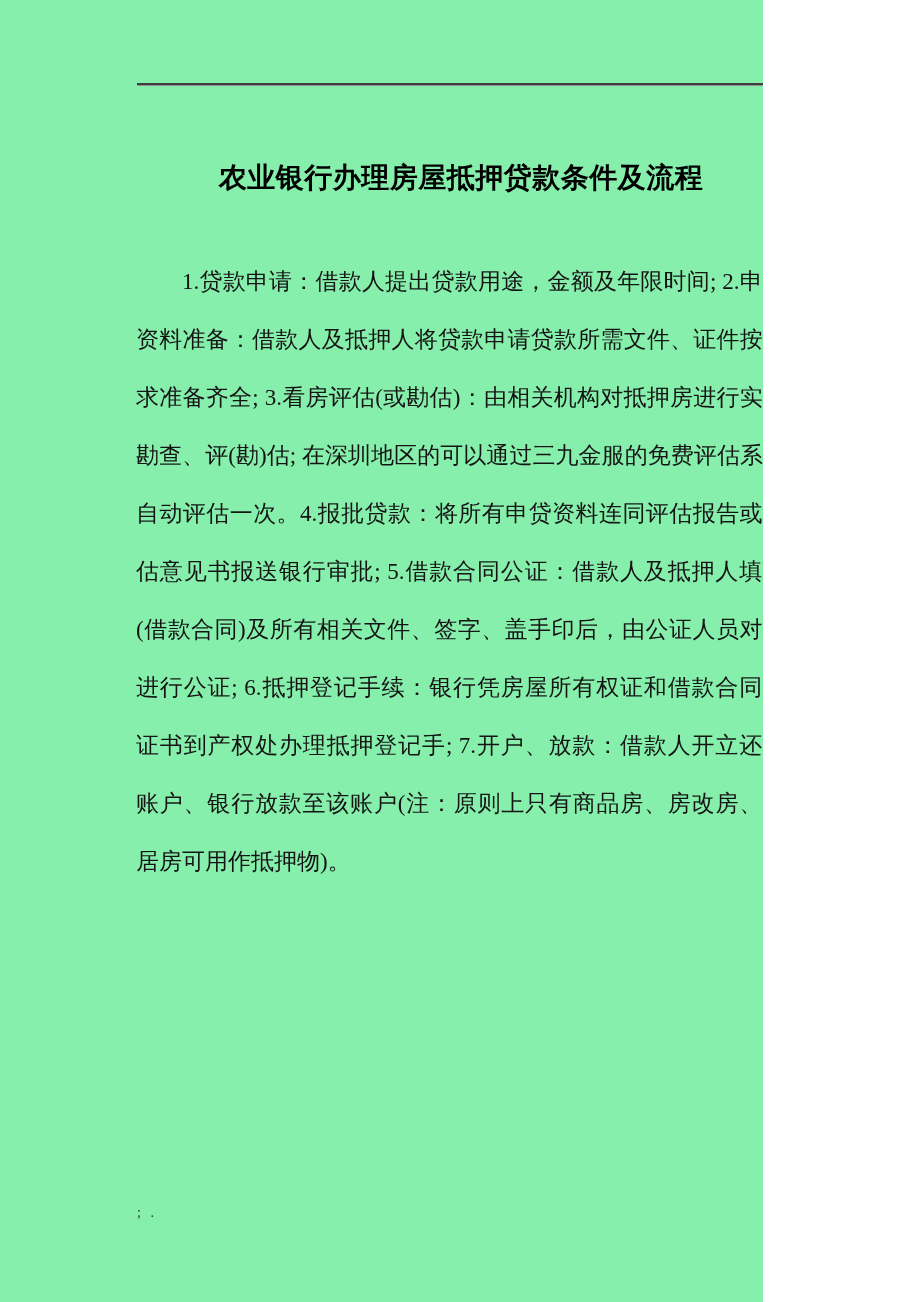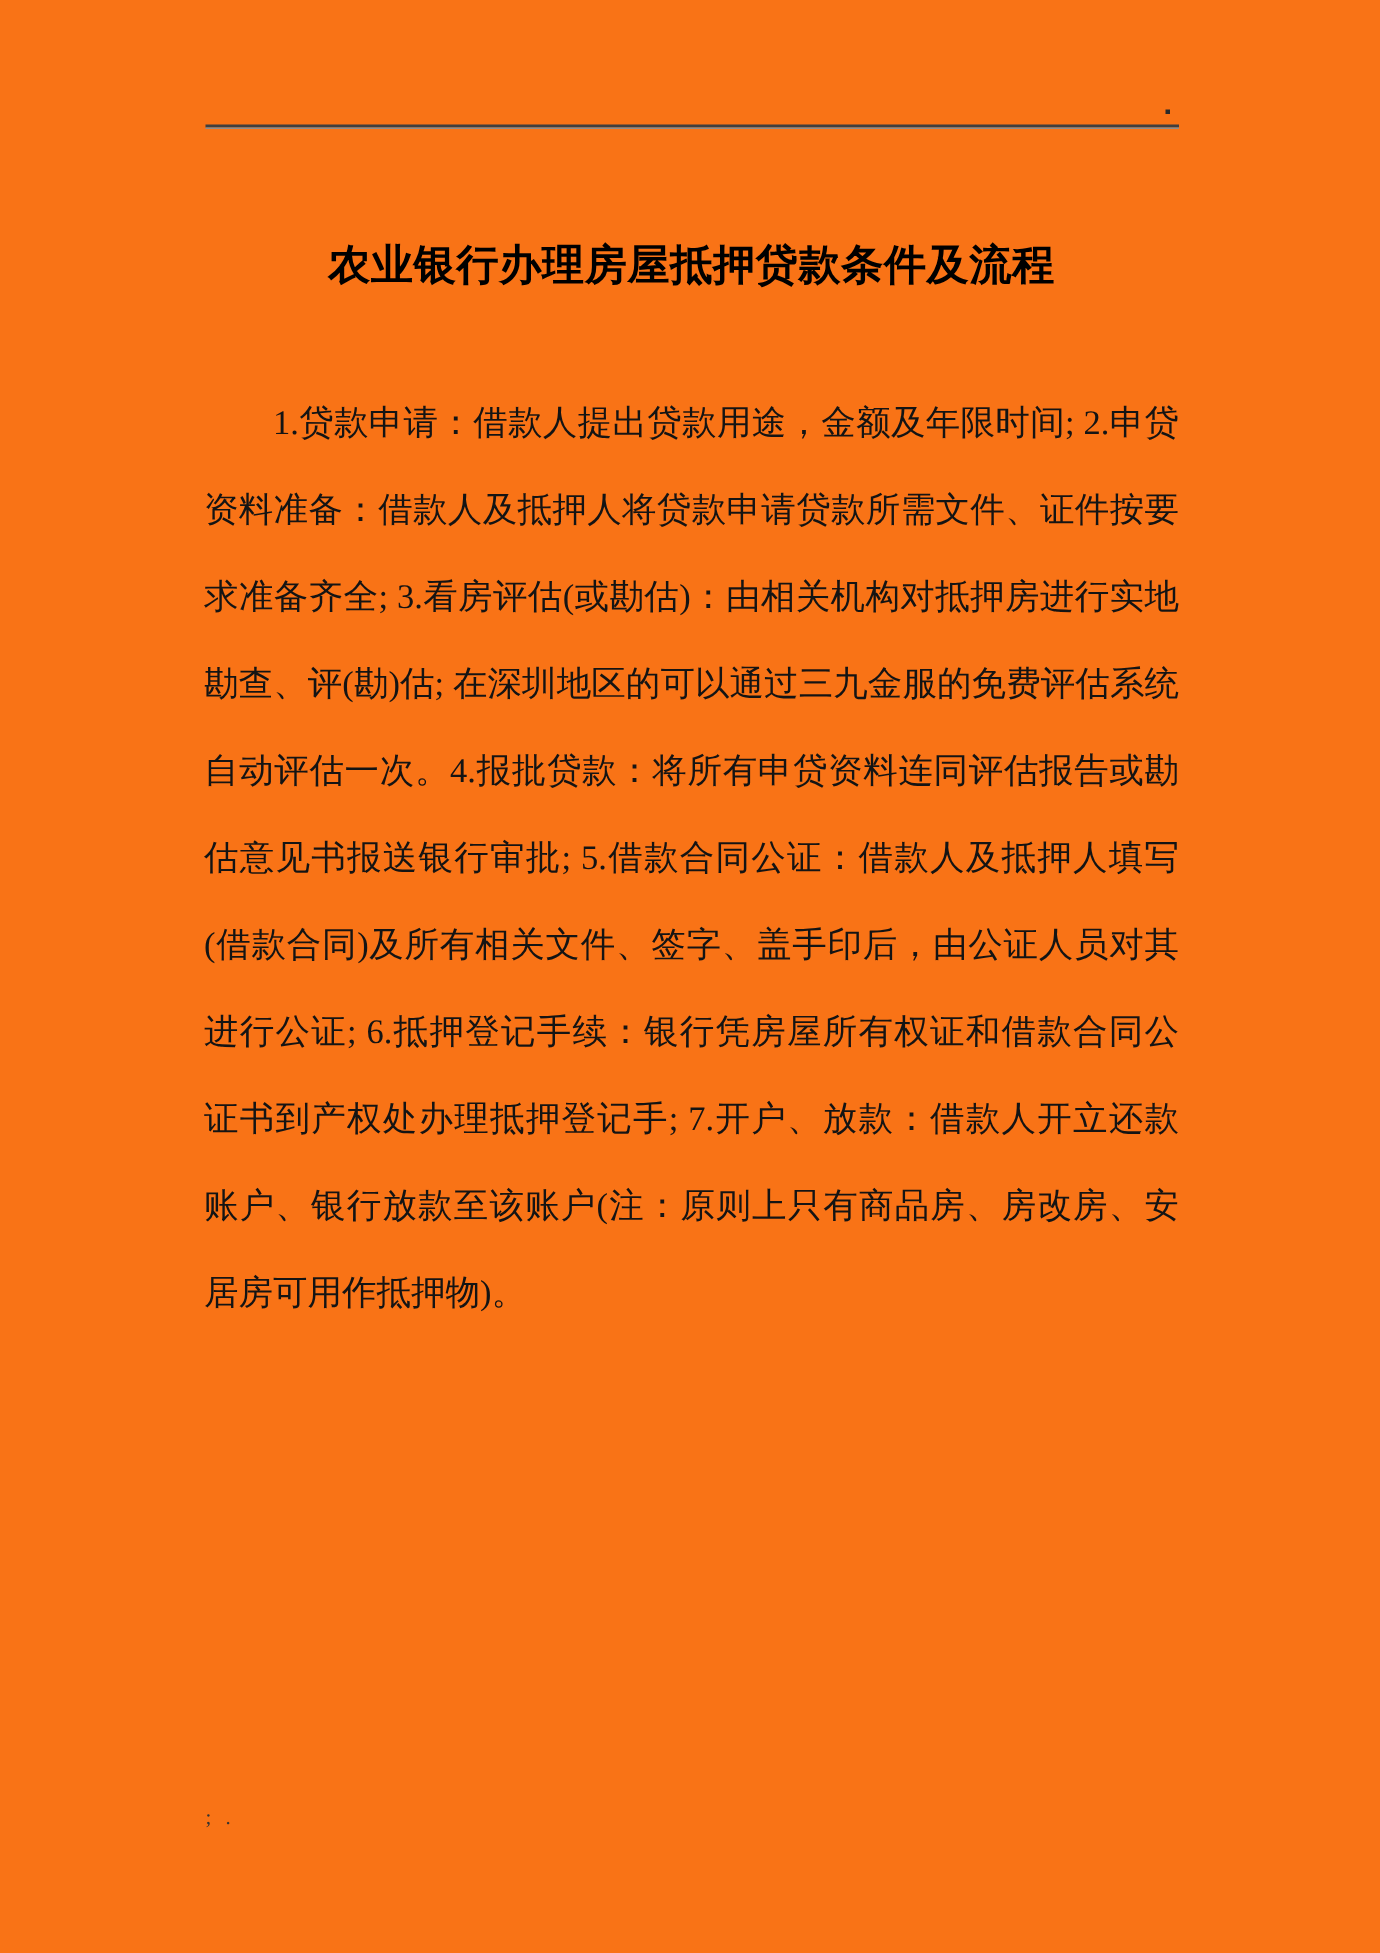--- a/index.html
+++ b/index.html
@@ -2,23 +2,23 @@
 <html><head>
 <meta charset="utf-8">
 <style>
   html, body {
     margin: 0;
     padding: 0;
     background: #ffffff;
   }
   .page {
     position: relative;
-    width: 920px;
+    width: 763px;
     height: 1302px;
-    background: #f97316;
+    background: #86efac;
     overflow: hidden;
     font-family: "Liberation Serif", "DejaVu Serif", serif;
     color: #141414;
   }
   .header-rule {
     position: absolute;
     left: 137px;
     top: 83px;
     width: 649px;
     height: 0;

